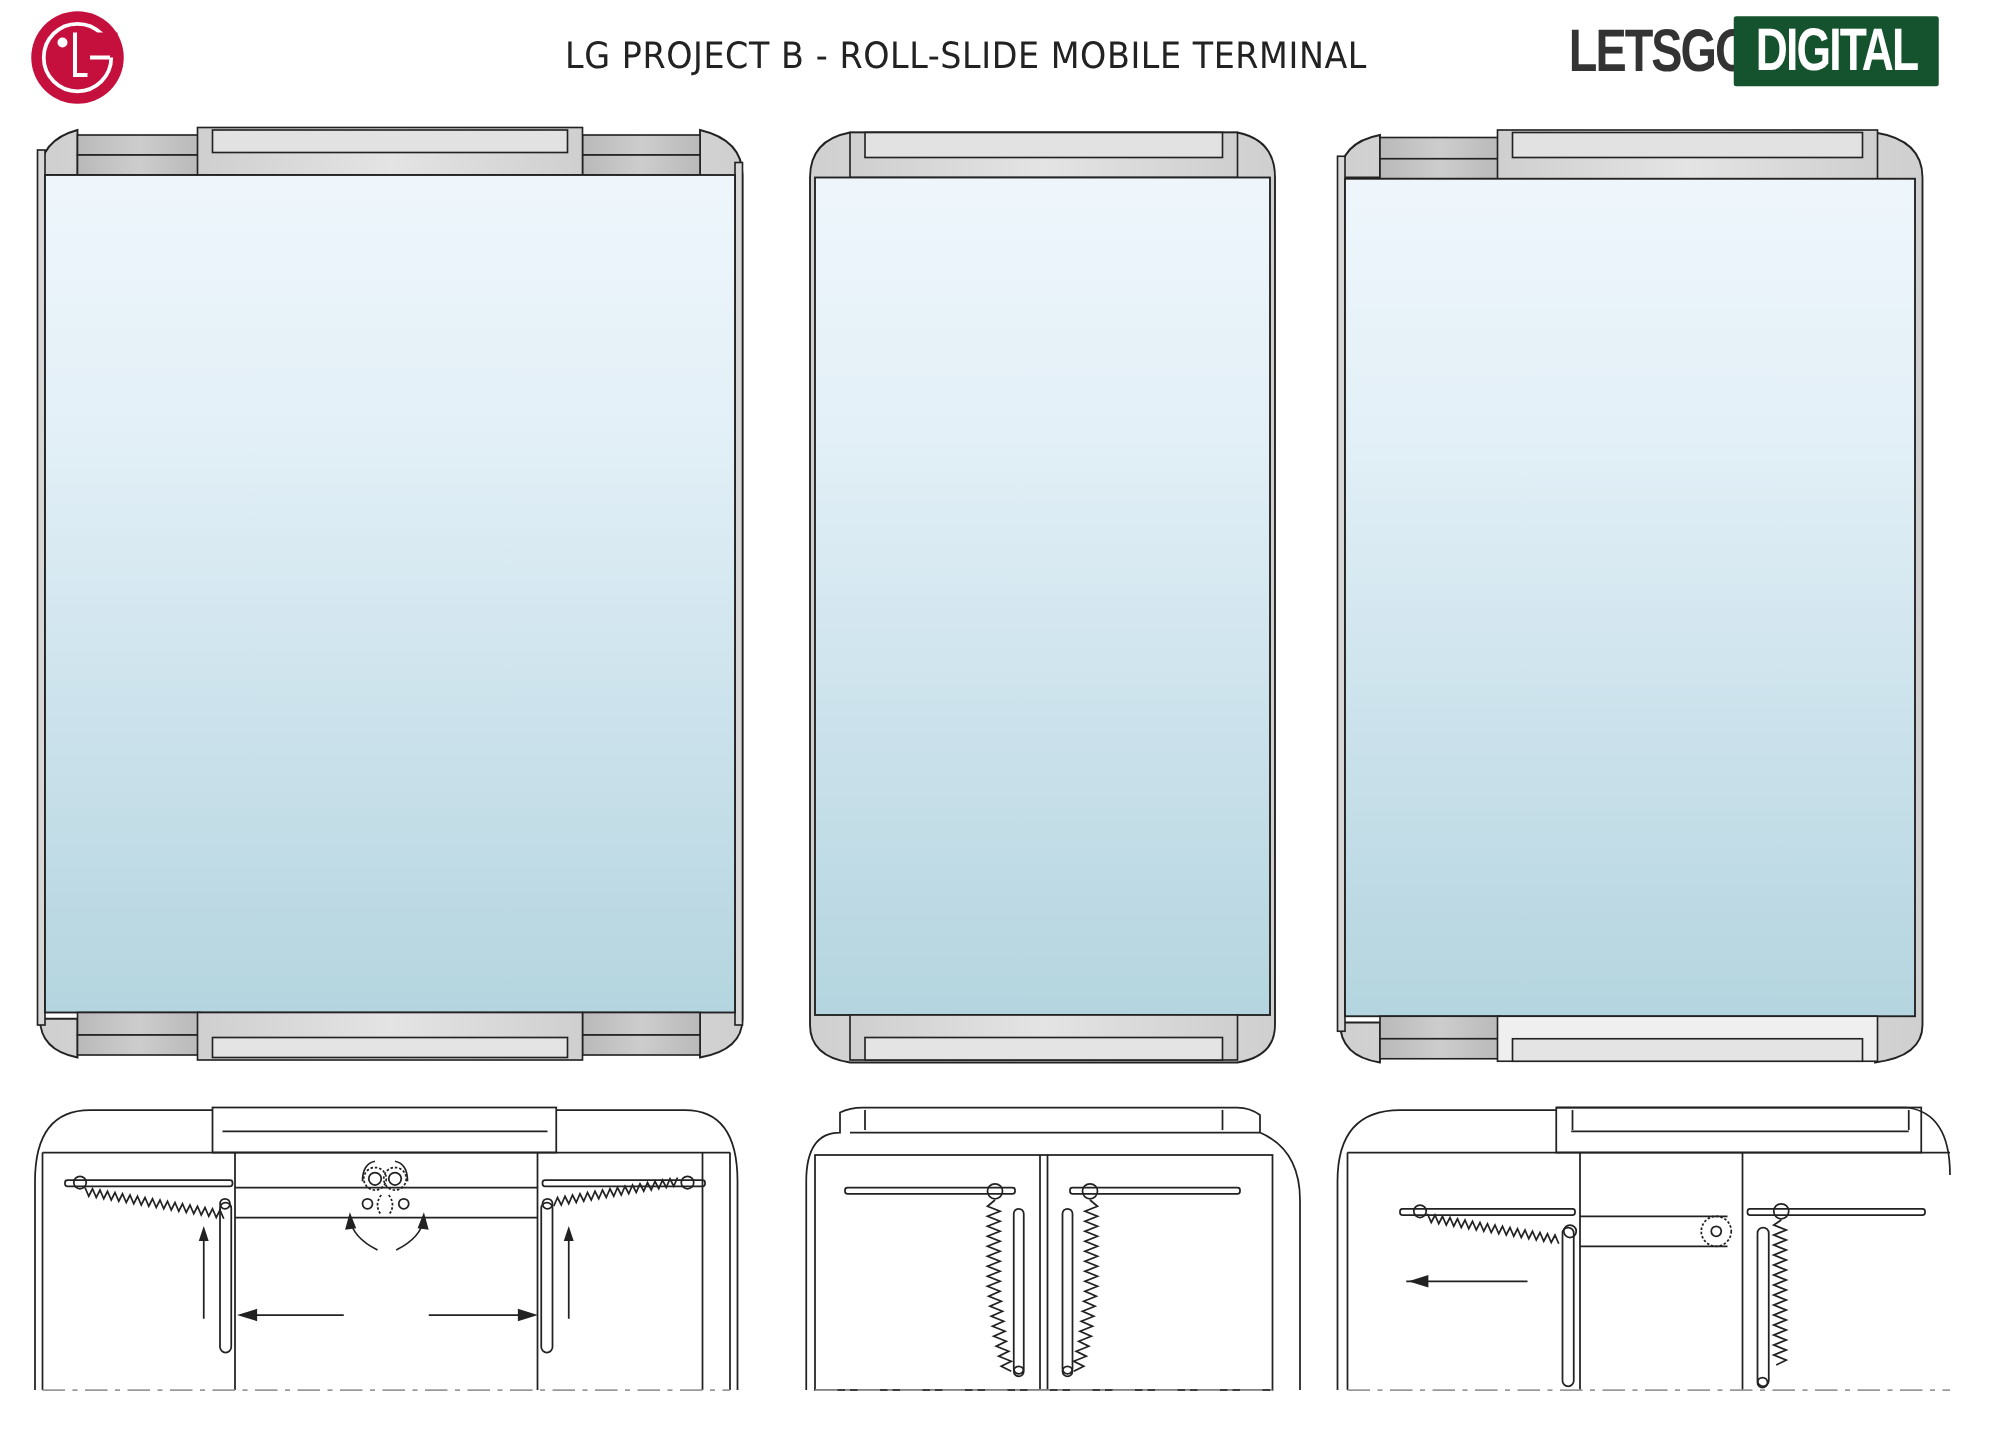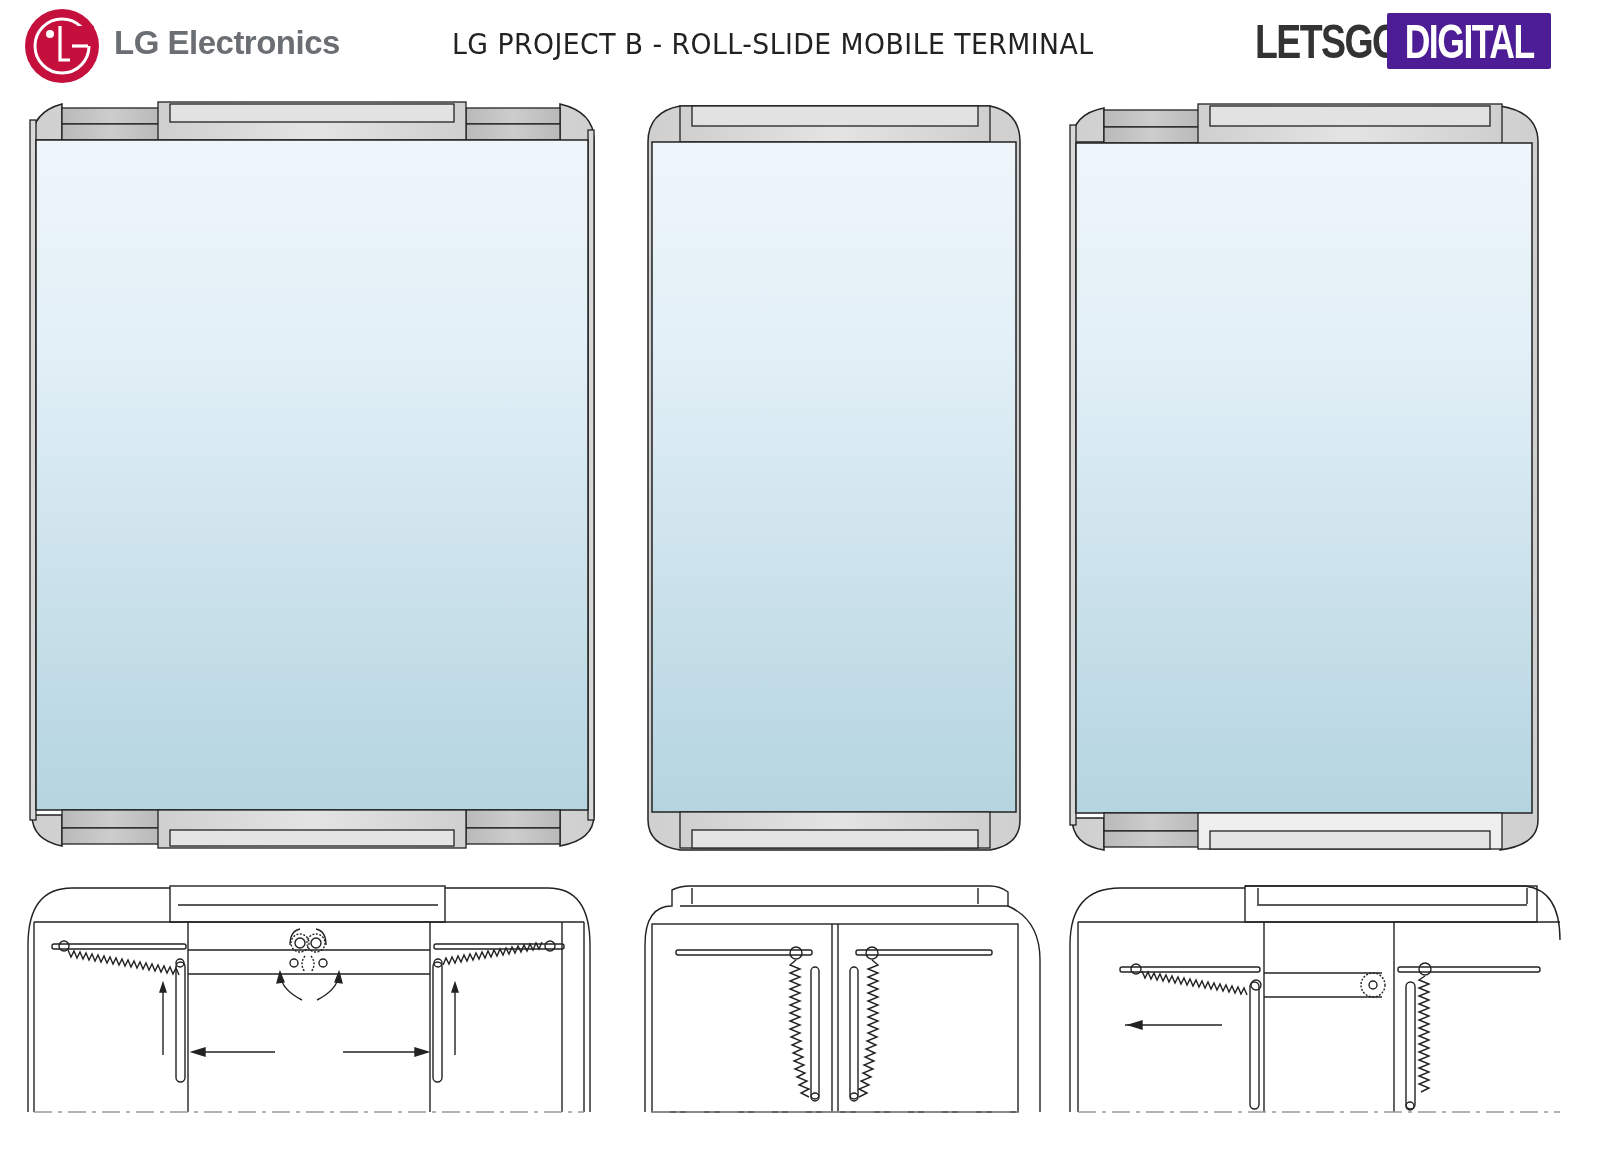--- a/index.html
+++ b/index.html
@@ -4,38 +4,37 @@
 <style>
   html, body { margin: 0; padding: 0; background: #ffffff; }
   body { width: 1600px; height: 1156px; position: relative; overflow: hidden; font-family: "Liberation Sans", sans-serif; }
 
   .header { position: absolute; left: 0; top: 0; width: 1600px; height: 95px; }
   .lg-logo { position: absolute; left: 24px; top: 8px; width: 76px; height: 76px; }
   .lg-name { position: absolute; left: 114px; top: 24px; font-size: 33px; font-weight: bold; color: #6b6f73; letter-spacing: -0.5px; font-family: "Liberation Sans", sans-serif; }
   .title { position: absolute; left: 452px; top: 27px; font-size: 29px; color: #222222; letter-spacing: 0.5px; font-family: "DejaVu Sans", sans-serif; transform: scaleX(0.92); transform-origin: left top; white-space: nowrap; }
   .brand { position: absolute; left: 1255px; top: 13px; height: 56px; display: flex; align-items: center; }
   .brand-a { font-size: 48px; font-weight: bold; color: #333333; letter-spacing: -2px; font-family: "Liberation Sans", sans-serif; transform: scaleX(0.78); transform-origin: left center; display: inline-block; width: 150px; }
-  .brand-b { position: absolute; left: 132px; top: 0; height: 56px; width: 164px; background: #4c1d95; border-radius: 2px; display: flex; align-items: center; justify-content: center; }
+  .brand-b { position: absolute; left: 132px; top: 0; height: 56px; width: 164px; background: #14532d; border-radius: 2px; display: flex; align-items: flex-start; justify-content: center; }
   .brand-b span { font-size: 48px; font-weight: bold; color: #ffffff; letter-spacing: -2px; transform: scaleX(0.74); display: inline-block; font-family: "Liberation Sans", sans-serif; }
 
   svg.drawings { position: absolute; left: 0; top: 0; }
 </style>
 </head>
 <body>
 
 <div class="header">
   <svg class="lg-logo" viewBox="0 0 76 76">
     <circle cx="38" cy="38" r="37" fill="#c5103e"></circle>
     <circle cx="38" cy="38" r="27" fill="none" stroke="#fff" stroke-width="3"></circle>
     <rect x="30" y="18" width="40" height="20" fill="#c5103e"></rect>
     <circle cx="26" cy="26" r="4" fill="#fff"></circle>
     <path d="M36 18 V52 H46" fill="none" stroke="#fff" stroke-width="3.2"></path>
     <path d="M48 38 H64" fill="none" stroke="#fff" stroke-width="3.2"></path>
   </svg>
-  <div class="lg-name">LG Electronics</div>
   <div class="title">LG PROJECT B - ROLL-SLIDE MOBILE TERMINAL</div>
   <div class="brand">
     <span class="brand-a">LETSGO</span>
     <div class="brand-b">
         <span>DIGITAL</span>
       </div>
   </div>
 </div>
 
 <svg class="drawings" width="1600" height="1156" viewBox="0 0 1600 1156">

